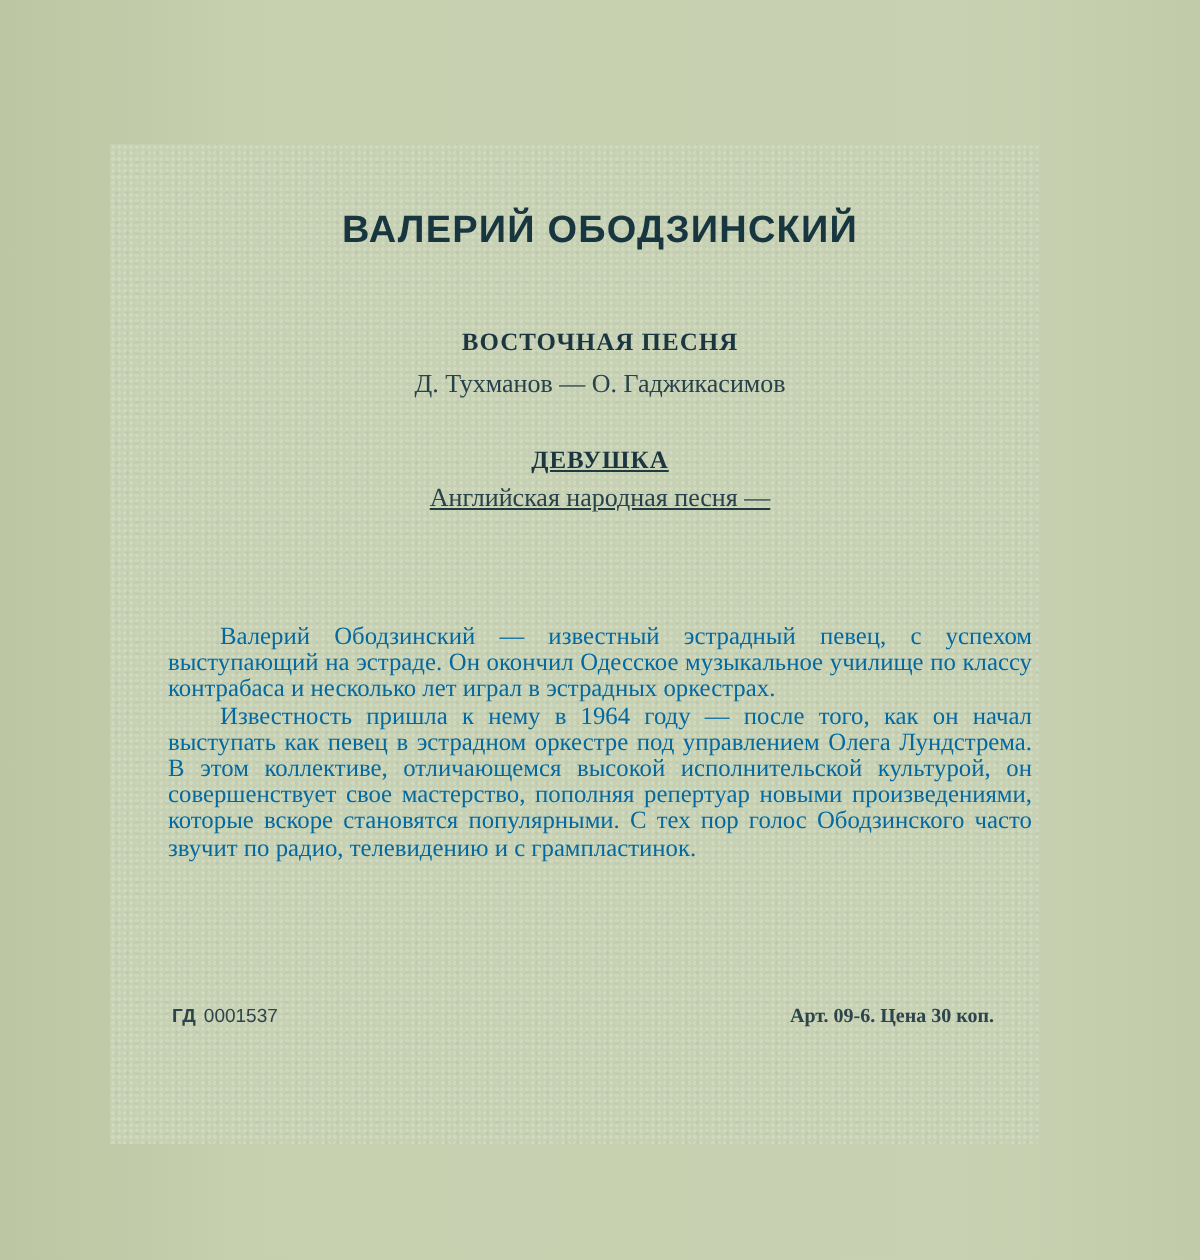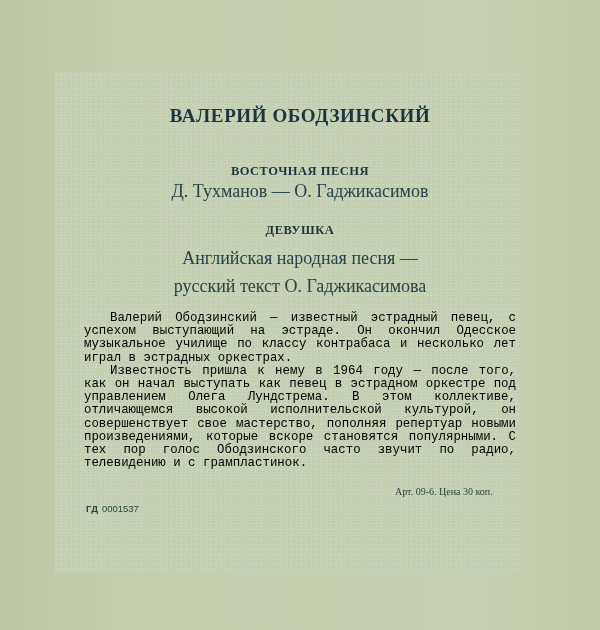--- a/index.html
+++ b/index.html
@@ -32,59 +32,59 @@
         radial-gradient(rgba(120,140,130,0.10) 1px, transparent 1px);
       background-size: 3px 3px, 5px 5px;
       background-position: 0 0, 1px 2px;
     }
     .artist-title {
       position: absolute;
       left: 0;
       width: 600px;
       top: 105px;
       text-align: center;
-      font-family: Liberation Serif, serif;
+      font-family: Liberation Sans, sans-serif;
       font-weight: bold;
       font-size: 19px;
       letter-spacing: 0.6px;
       color: #183640;
     }
     .song {
       position: absolute;
       left: 0;
       width: 600px;
       text-align: center;
     }
     .song-title {
       font-family: "Liberation Serif", serif;
       font-weight: bold;
       font-size: 12.5px;
       letter-spacing: 0.5px;
       color: #1b3640;
     }
     .song-credit {
       font-family: "Liberation Serif", serif;
-      font-size: 18px;
+      font-size: 13px;
       color: #27424a;
       line-height: 15px;
     }
     .song1 { top: 164px; }
     .song1 .song-credit { margin-top: 5px; }
-    .song2 { top: 223px; }
-    .song2 .song-credit { margin-top: 13px; }
+    .song2 { top: 223px; text-decoration: underline; }
+    .song2 .song-credit { margin-top: 3px; }
 
     .bio {
       position: absolute;
       left: 84px;
       top: 312px;
       width: 432px;
-      font-family: Liberation Mono, monospace;
+      font-family: Liberation Serif, serif;
       font-size: 12.4px;
       line-height: 13.2px;
-      color: #000000;
+      color: #0369a1;
       text-align: justify;
     }
     .bio p {
       margin: 0;
       text-indent: 26px;
     }
     .footer-left {
       position: absolute;
       left: 86px;
       top: 503px;
@@ -93,43 +93,43 @@
       color: #2c454b;
       text-align: right;
     }
     .footer-left .code-prefix {
       font-weight: bold;
       margin-right: 4px;
     }
     .footer-right {
       position: absolute;
       left: 395px;
-      top: 486px;
+      top: 503px;
       font-family: "Liberation Serif", serif;
       font-size: 10px;
       color: #2c454b;
+      font-weight: bold;
     }
   </style>
 </head>
 <body>
 
 <div class="outer-bg"></div>
 <div class="panel"></div>
 
 <div class="artist-title">ВАЛЕРИЙ ОБОДЗИНСКИЙ</div>
 
 <div class="song song1">
   <div class="song-title">ВОСТОЧНАЯ ПЕСНЯ</div>
   <div class="song-credit">Д. Тухманов — О. Гаджикасимов</div>
 </div>
 
 <div class="song song2">
   <div class="song-title">ДЕВУШКА</div>
   <div class="song-credit">Английская народная песня —</div>
-  <div class="song-credit">русский текст О. Гаджикасимова</div>
 </div>
 
 <div class="bio">
   <p>Валерий Ободзинский — известный эстрадный певец, с успехом выступающий на эстраде. Он окончил Одесское музыкальное училище по классу контрабаса и несколько лет играл в эстрадных оркестрах.</p>
   <p>Известность пришла к нему в 1964 году — после того, как он начал выступать как певец в эстрадном оркестре под управлением Олега Лундстрема. В этом коллективе, отличающемся высокой исполнительской культурой, он совершенствует свое мастерство, пополняя репертуар новыми произведениями, которые вскоре становятся популярными. С тех пор голос Ободзинского часто звучит по радио, телевидению и с грампластинок.</p>
 </div>
 
 <div class="footer-left">
   <span class="code-prefix">ГД</span><span>0001537</span>
 </div>

